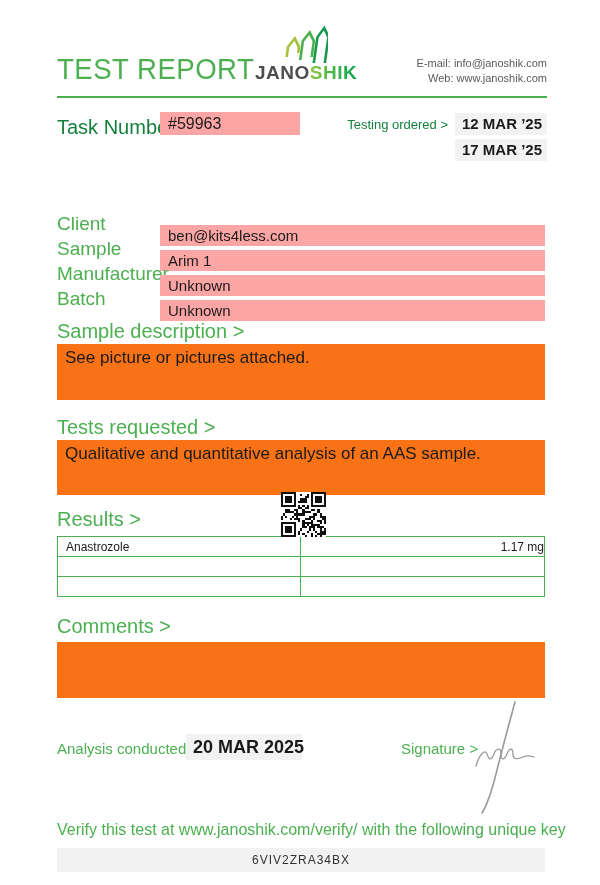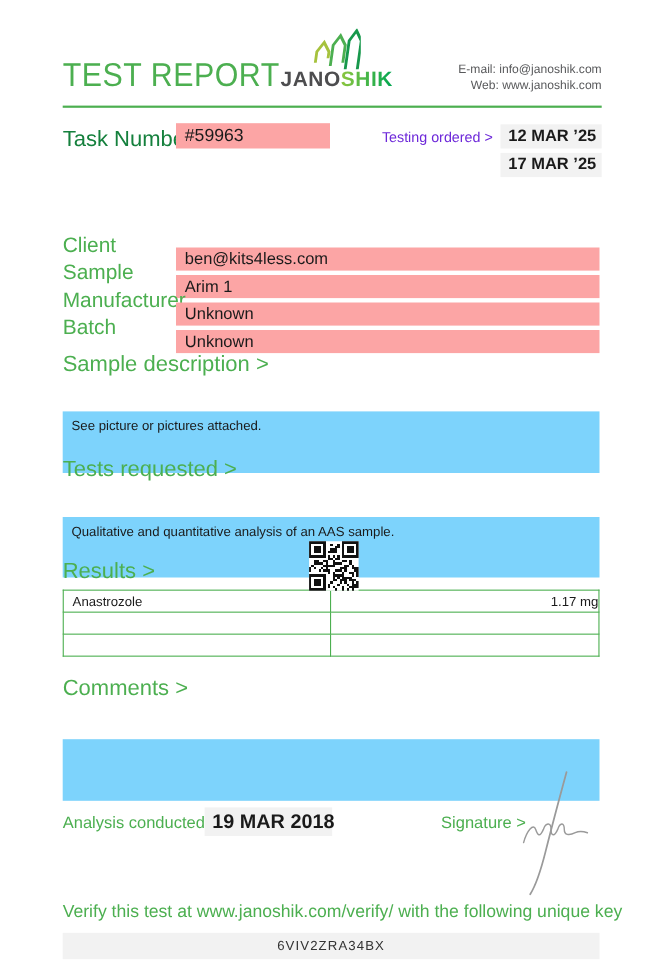--- a/index.html
+++ b/index.html
@@ -31,21 +31,21 @@
     font-size:11px; color:#58595b; line-height:15px;
   }
   .header-rule { position:absolute; left:57px; right:53px; top:96px; height:2px; background:#4caf50; }
 
   
   .task-label { position:absolute; left:57px; top:116px; font-size:20px; color:#15803d; }
   .task-value {
     position:absolute; left:160px; top:112px; width:140px; height:23px;
     background:#fca5a5; font-size:16px; font-weight:500; line-height:23px; padding-left:8px;
   }
-  .date-label { position:absolute; width:106px; text-align:right; font-size:13px; color:#6d28d9; }
+  .date-label { position:absolute; width:106px; text-align:right; font-size:13px; color:#15803d; }
   .date-label.t1 { left:342px; top:117px; }
   .date-label.t2 { left:342px; top:143px; }
   .date-value {
     position:absolute; left:455px; width:92px; height:22px; background:#f2f2f2;
     font-size:15px; font-weight:600; line-height:22px; padding-left:7px; white-space:nowrap;
   }
   .date-value.v1 { top:113px; }
   .date-value.v2 { top:139px; }
 
   
@@ -53,22 +53,22 @@
   .info-row .il { position:absolute; left:57px; top:20px; font-size:19px; color:#4caf50; }
   .info-row .iv {
     position:absolute; left:160px; right:55px; top:0; height:21px; background:#fca5a5;
     font-size:15px; font-weight:500; line-height:21px; padding-left:8px;margin-top:32px;
   }
   .ir0 { top:193px; } .ir1 { top:218px; } .ir2 { top:243px; } .ir3 { top:268px; }
 
   
   .sec-label { position:absolute; left:57px; font-size:20px; color:#4caf50; }
   .sec-box {
-    position:absolute; left:57px; right:55px; background:#7dd3fc;
-    font-size:12px; color:#1a1a1a; padding:6px 8px; line-height:15px;margin-top:30px;
+    position:absolute; left:57px; right:55px; background:#f97316;
+    font-size:17px; color:#1a1a1a; padding:6px 8px; line-height:15px;
   }
   .lbl-desc { top:320px; } .box-desc { top:344px; height:56px; }
   .lbl-tests { top:416px; } .box-tests { top:440px; height:55px; }
   .lbl-results { top:508px; }
   .lbl-comments { top:615px; } .box-comments { top:642px; height:56px; }
 
   .qr { position:absolute; left:281px; top:492px; width:45px; height:45px; z-index:2; }
 
   .results-table {
     position:absolute; left:57px; top:536px; width:488px;
@@ -389,21 +389,21 @@
         <td class="c0"></td>
         <td class="c1"></td>
       </tr>
     </tbody>
   </table>
 
   <div class="sec-label lbl-comments">Comments &gt;</div>
   <div class="sec-box box-comments"></div>
 
   <div class="analysis-label">Analysis conducted &gt;</div>
-  <div class="analysis-value">19 MAR 2018</div>
+  <div class="analysis-value">20 MAR 2025</div>
   <div class="signature-label">Signature &gt;</div>
 
   <svg class="signature" width="70" height="115" viewBox="0 0 70 115">
     <g fill="none" stroke="#9a9a9a" stroke-linecap="round">
       <path stroke-width="1.6" d="M47,2 C41,24 34,50 28,74 C24,90 19,105 14,113"></path>
       <path stroke-width="1.3" d="M8,66 C11,55 17,48 19,54 C21,60 23,61 26,54 C28,48 33,47 33,54 C33,60 36,61 39,54 C41,48 45,47 45,54 C45,59 49,60 55,57 C59,55 63,56 66,57"></path>
     </g>
   </svg>
 
   <div class="verify-text">Verify this test at www.janoshik.com/verify/ with the following unique key</div>

